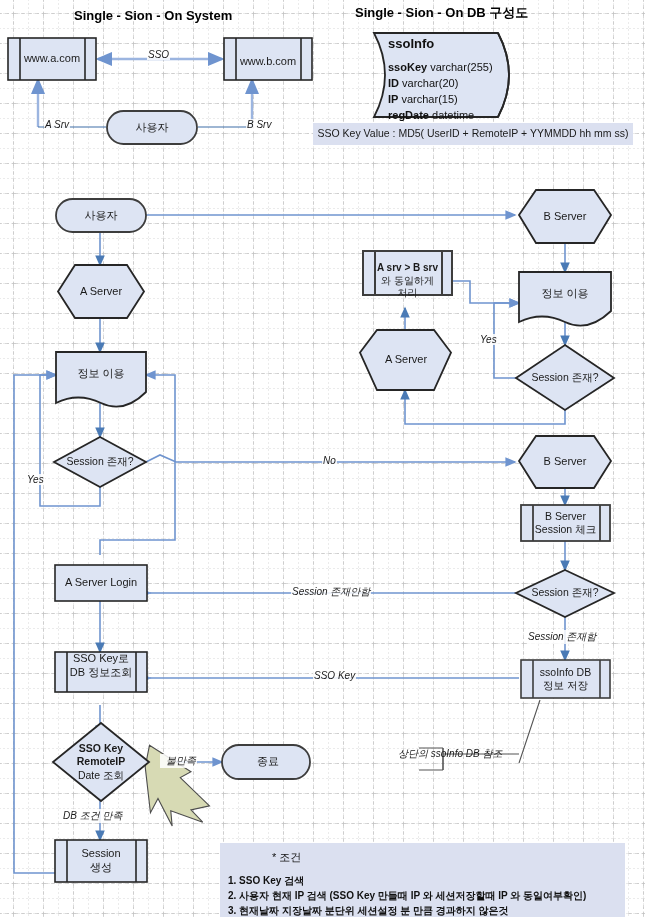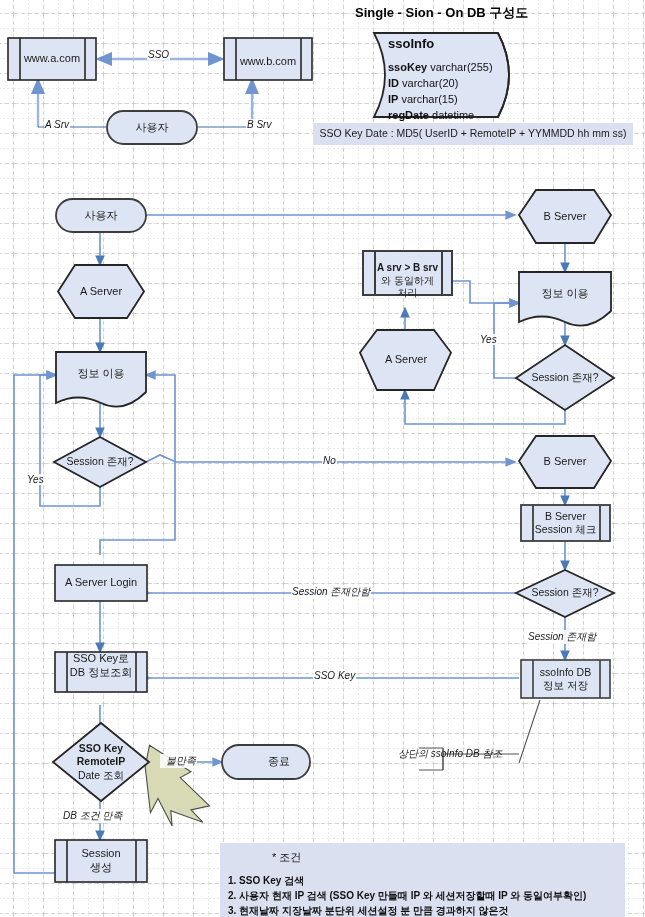--- a/index.html
+++ b/index.html
@@ -191,55 +191,56 @@
     <polygon points="565,570 614,593 565,617 516,593" fill="#dde4f3" stroke="#262626" stroke-width="1.8"></polygon>
     <g>
       <rect x="521" y="660" width="89" height="38" fill="#dde4f3" stroke="#3d3d3d" stroke-width="1.6"></rect>
       <line x1="533" y1="660" x2="533" y2="698" stroke="#3d3d3d" stroke-width="1.6"></line>
       <line x1="600" y1="660" x2="600" y2="698" stroke="#3d3d3d" stroke-width="1.6"></line>
     </g>
 
     <rect x="220" y="843" width="405" height="74" fill="#dbe0f0"></rect>
   </svg>
 
+  <div class="ttl" style="left:74px;top:8px;">Single - Sion - On System</div>
   <div class="ttl" style="left:355px;top:4px;">Single - Sion - On DB 구성도</div>
 
   <div class="node" style="left:8px;top:38px;width:88px;height:42px;">www.a.com</div>
   <div class="node" style="left:224px;top:38px;width:88px;height:48px;">www.b.com</div>
   <div class="lbl" style="left:147px;top:49px;">SSO</div>
   <div class="node" style="left:107px;top:111px;width:90px;height:33px;">사용자</div>
   <div class="lbl" style="left:44px;top:119px;">A Srv</div>
   <div class="lbl" style="left:246px;top:119px;">B Srv</div>
 
   <div class="cyl-txt" style="left:388px;top:36px;font-size:13px;font-weight:bold;">ssoInfo</div>
   <div class="cyl-txt" style="left:388px;top:60px;font-size:11px;line-height:1.45;">
     <div><b>ssoKey</b> <span>varchar(255)</span></div>
     <div><b>ID</b> <span>varchar(20)</span></div>
     <div><b>IP</b> <span>varchar(15)</span></div>
     <div><b>regDate</b> <span>datetime</span></div>
   </div>
-  <div class="node" style="left:313px;top:123px;width:320px;height:22px;font-size:10.5px;">SSO Key Date : MD5( UserID + RemoteIP + YYMMDD hh mm ss)</div>
+  <div class="node" style="left:313px;top:123px;width:320px;height:22px;font-size:10.5px;">SSO Key Value : MD5( UserID + RemoteIP + YYMMDD hh mm ss)</div>
 
   <div class="node" style="left:56px;top:199px;width:90px;height:33px;">사용자</div>
   <div class="node" style="left:56px;top:265px;width:90px;height:53px;">A Server</div>
   <div class="node" style="left:56px;top:352px;width:90px;height:44px;">정보 이용</div>
   <div class="node" style="left:54px;top:437px;width:92px;height:50px;font-size:10.5px;">Session 존재?</div>
   <div class="lbl" style="left:26px;top:474px;">Yes</div>
   <div class="node" style="left:55px;top:565px;width:92px;height:36px;">A Server Login</div>
   <div class="node" style="left:55px;top:652px;width:92px;height:28px;flex-direction:column;">
     <span>SSO Key로</span>
     <span>DB 정보조회</span>
   </div>
   <div class="node" style="left:61px;top:728px;width:80px;height:68px;flex-direction:column;font-size:10.5px;">
     <span style="font-weight:bold;">SSO Key</span>
     <span style="font-weight:bold;">RemoteIP</span>
     <span>Date 조회</span>
   </div>
   <div class="lbl" style="left:160px;top:754px;padding-left:6px;">불만족</div>
-  <div class="node" style="left:235px;top:745px;width:88px;height:34px;">종료</div>
+  <div class="node" style="left:224px;top:745px;width:88px;height:34px;">종료</div>
   <div class="lbl" style="left:62px;top:809px;">DB 조건 만족</div>
   <div class="node" style="left:55px;top:840px;width:92px;height:42px;flex-direction:column;">
     <span>Session</span>
     <span>생성</span>
   </div>
 
   <div class="node" style="left:519px;top:190px;width:92px;height:53px;">B Server</div>
   <div class="node" style="left:363px;top:251px;width:89px;height:60px;flex-direction:column;font-size:10px;">
     <span style="font-weight:bold;">A srv &gt; B srv</span>
     <span>와 동일하게</span>

